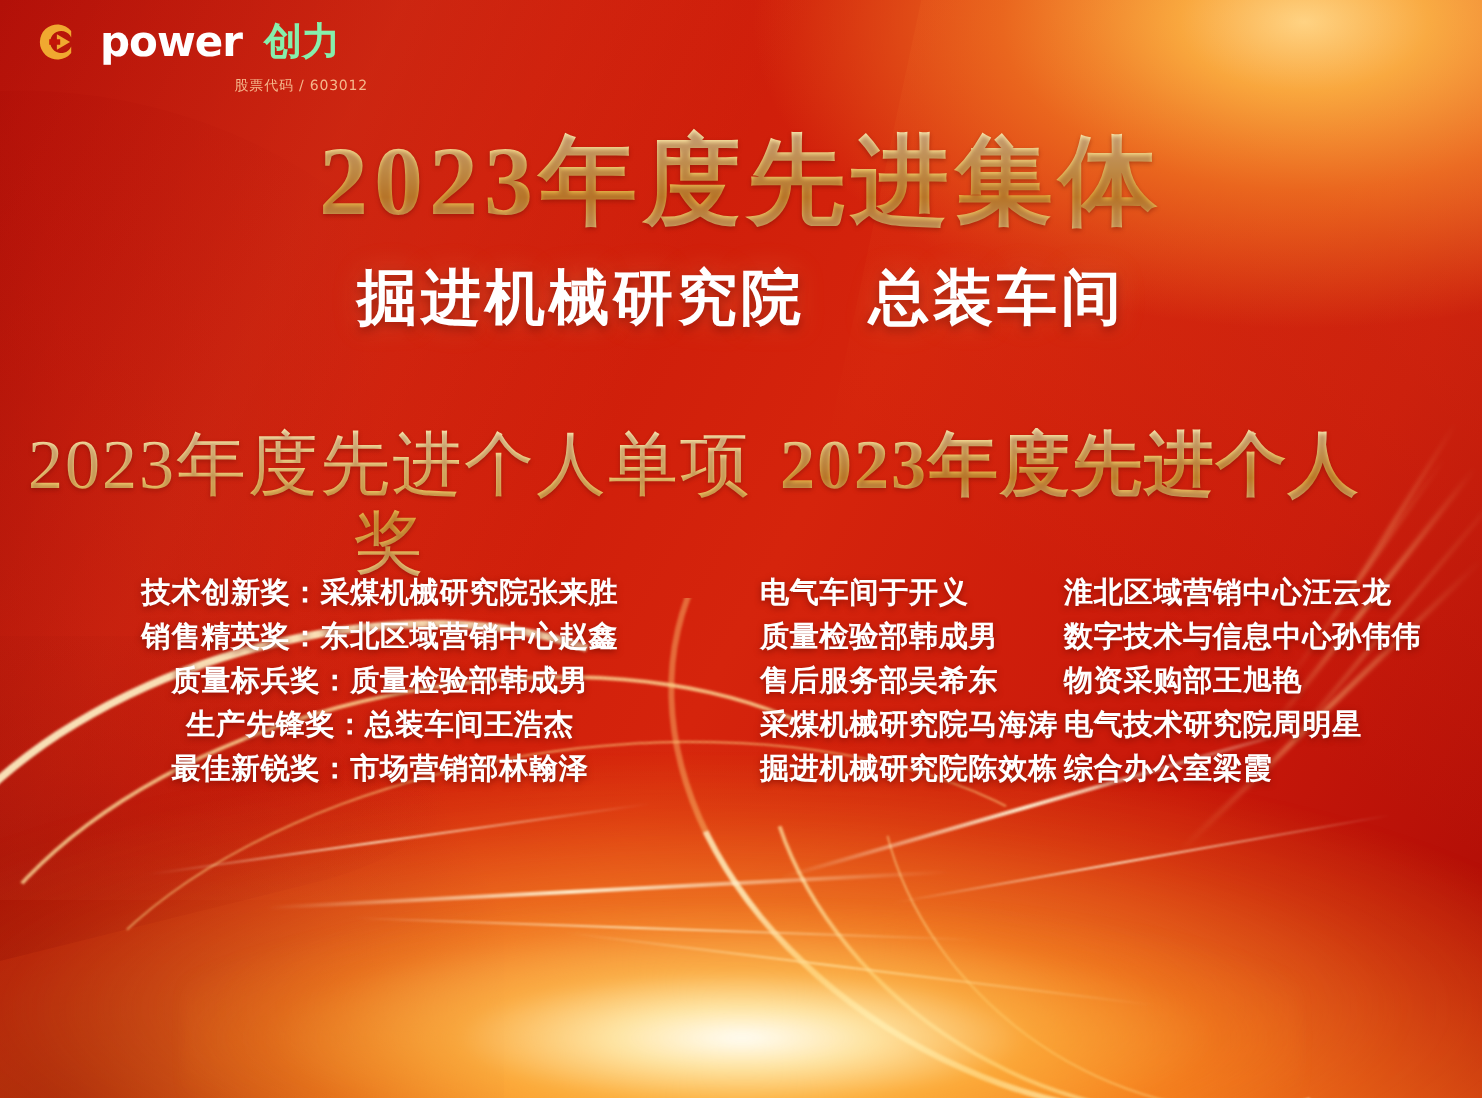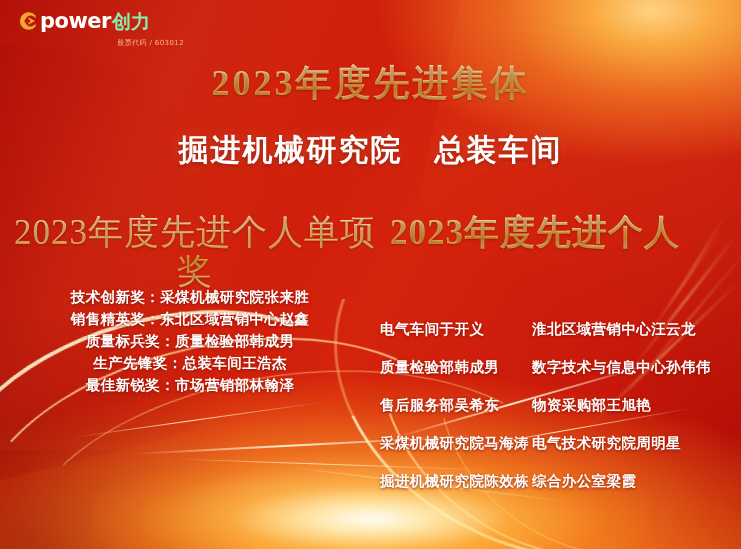--- a/index.html
+++ b/index.html
@@ -120,21 +120,21 @@
 
   
   .logo-block {
     position: absolute;
     left: 18px; top: 10px;
     width: 180px;
   }
   .logo-row {
     display: flex;
     align-items: center;
-    gap: 0;
+    gap: 10px;
   }
   .logo-mark {
     width: 22px; height: 22px;
     flex: 0 0 auto;
     display: block;
   }
   .logo-word {
     font-family: "DejaVu Sans", sans-serif;
     font-weight: 700;
     font-size: 21px;
@@ -168,21 +168,21 @@
     -webkit-background-clip: text;
     background-clip: text;
     -webkit-text-fill-color: transparent;
     text-shadow: 0 1px 2px rgba(90,10,0,0.35);
   }
 
   .title-main {
     position: absolute;
     left: 0; right: 0; top: 64px;
     text-align: center;
-    font-size: 36px;
+    font-size: 49px;
     font-weight: 700;
     letter-spacing: 3px;
     line-height: 1.1;
   }
 
   .subtitle {
     position: absolute;
     left: 0; right: 0; top: 133px;
     text-align: center;
     font-size: 30px;
@@ -223,22 +223,21 @@
   .col-left {
     width: 380px;
     display: flex;
     flex-direction: column;
     align-items: center;
   }
   .col-right {
     width: 361px;
     display: flex;
     flex-direction: column;
-    gap: 16px;
-    margin-top: 32px;
+    gap: 0;
   }
   .award-line {
     font-size: 14.5px;
     font-weight: 700;
     color: #ffffff;
     letter-spacing: 0.4px;
     line-height: 22px;
     white-space: nowrap;
     text-shadow: 0 1px 3px rgba(120,12,0,0.75);
   }

